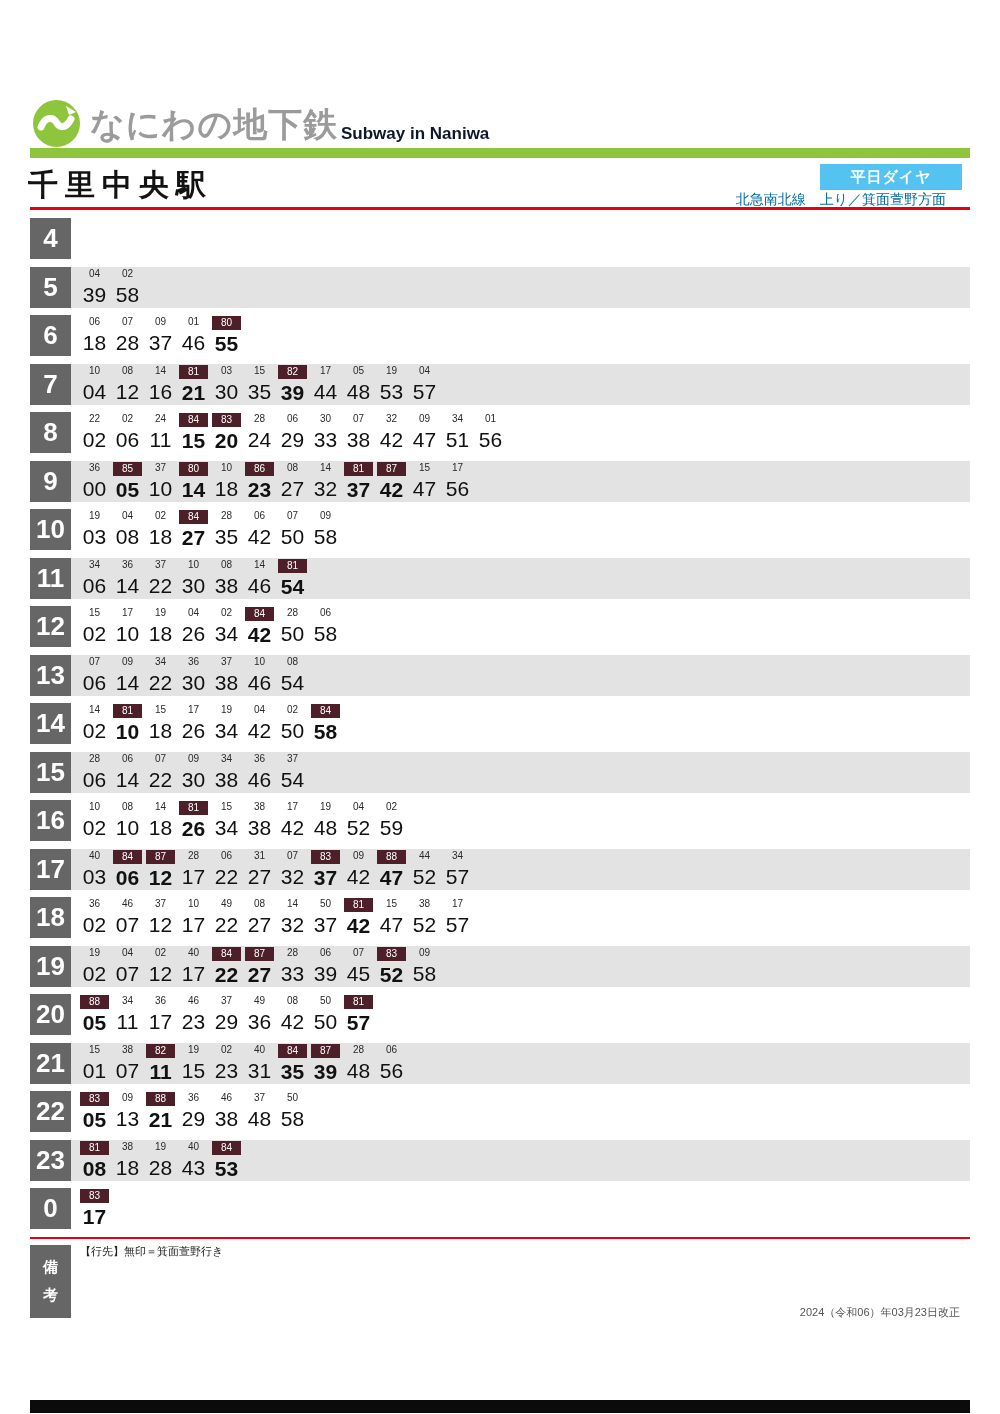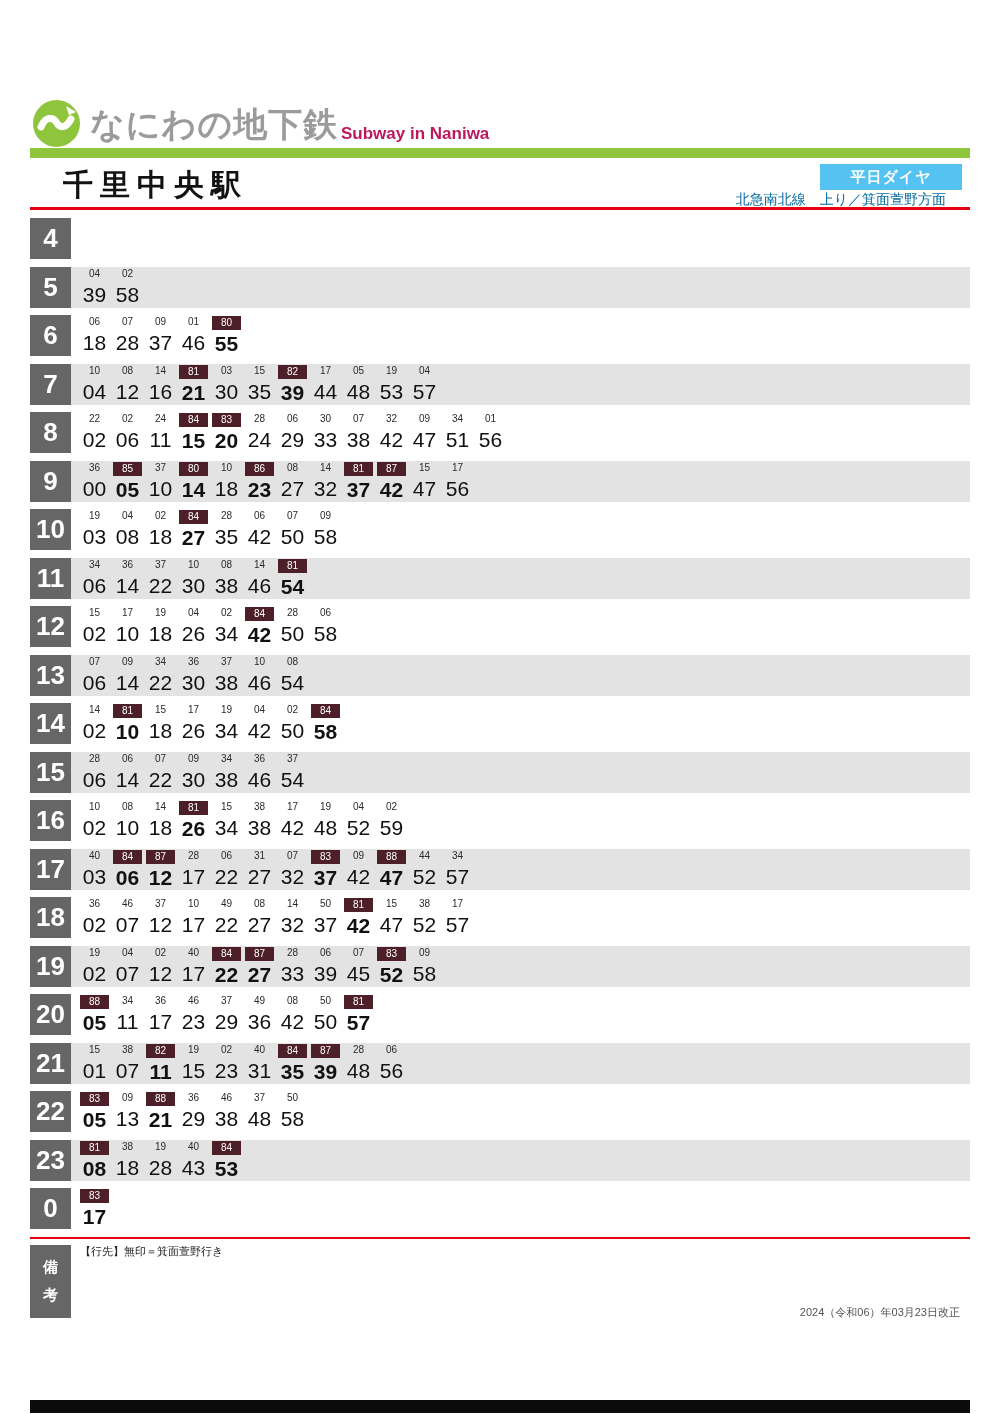--- a/index.html
+++ b/index.html
@@ -2,23 +2,23 @@
 <html><head>
 <meta charset="utf-8">
 <style>
   * { box-sizing: border-box; }
   body { margin:0; background:#fff; font-family:"Liberation Sans", sans-serif; }
   .page { position:relative; width:1000px; height:1414px; background:#fff; overflow:hidden; }
 
   
   .logo { position:absolute; left:33px; top:100px; width:47px; height:47px; }
   .brand { position:absolute; left:90px; top:102px; font-size:34px; font-weight:800; color:#9b9b9b; letter-spacing:1px; }
-  .brand-sub { position:absolute; left:341px; top:124px; font-size:17px; font-weight:bold; color:#be185d; }
+  .brand-sub { position:absolute; left:341px; top:124px; font-size:17px; font-weight:bold; color:#0f172a; }
   .green-bar { position:absolute; left:30px; top:148px; width:940px; height:10px; background:#8fc53c; }
-  .station { position:absolute; left:63px; top:165px; font-size:30px; font-weight:bold; color:#121212; letter-spacing:7px; }
+  .station { position:absolute; left:28px; top:165px; font-size:30px; font-weight:bold; color:#121212; letter-spacing:7px; }
   .day-badge { position:absolute; left:820px; top:164px; width:142px; height:26px; background:#54c3f1; color:#fff; font-size:15px; font-weight:bold; text-align:center; line-height:26px; letter-spacing:1px; }
   .line-info { position:absolute; right:54px; top:191px; font-size:14px; color:#0369a1; }
   .rule-red-top { position:absolute; left:30px; top:207px; width:940px; height:3px; background:#e60012; }
 
   
   .rows { position:absolute; left:30px; top:218px; width:940px; }
   .row { display:flex; height:41px; margin-bottom:7.5px; background:#fff; }
   .row.alt { background:#e3e3e3; }
   .hour { flex:0 0 41px; width:41px; height:41px; background:#666; color:#fff; font-size:26px; font-weight:bold; display:flex; align-items:center; justify-content:center; }
   .mins { flex:1; display:flex; padding-left:7px; }

